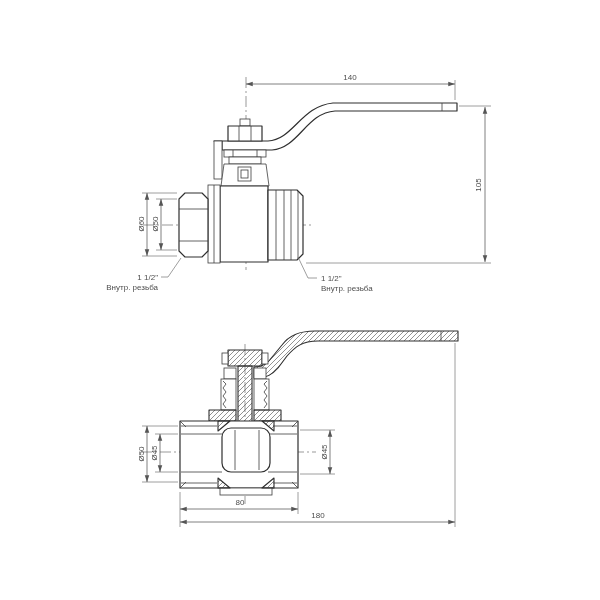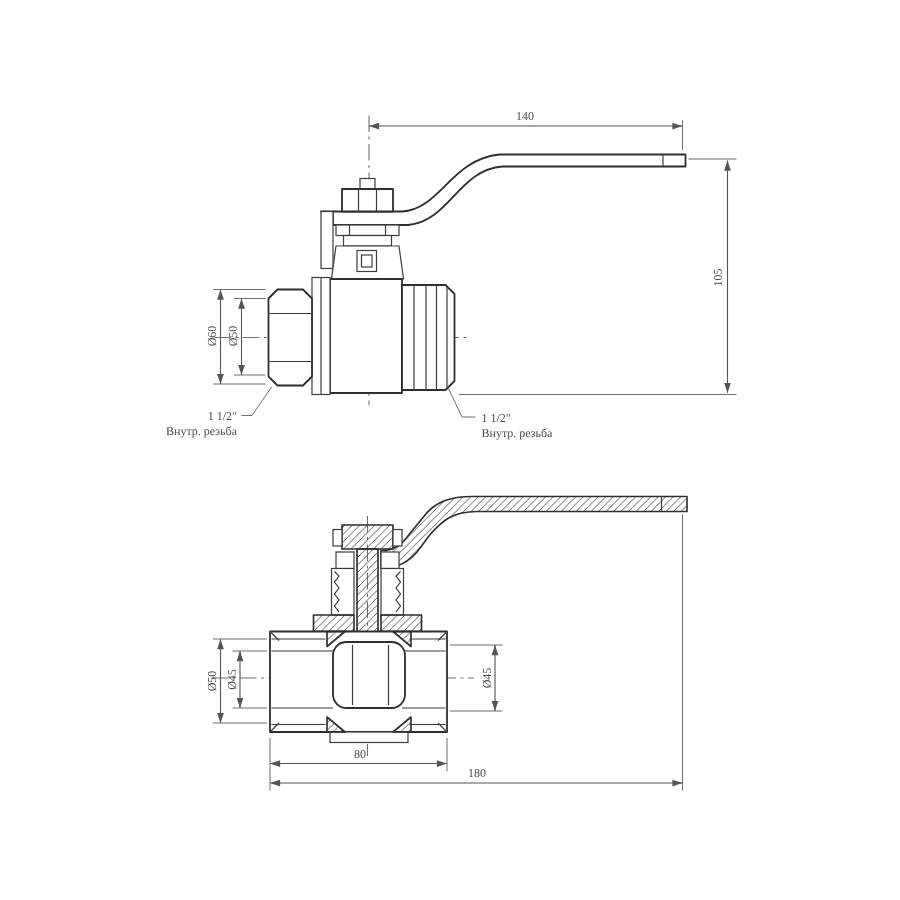--- a/index.html
+++ b/index.html
@@ -1,17 +1,17 @@
 <!DOCTYPE html>
 <html><head>
 <meta charset="utf-8">
 <style>
   html,body{margin:0;padding:0;background:#ffffff;}
   .canvas{position:relative;width:508px;height:600px;background:#ffffff;overflow:hidden;
-          font-family:Liberation Serif, serif;}
+          font-family:Liberation Sans, sans-serif;}
   svg{display:block;}
   .thin{fill:none;stroke:#3c3c3c;stroke-width:0.8;}
   .white{fill:#ffffff;stroke:#2f2f2f;stroke-width:1.2;stroke-linejoin:round;}
   .whitethin{fill:#ffffff;stroke:#3c3c3c;stroke-width:0.8;}
   .hatched{fill:url(#hatch);stroke:#2f2f2f;stroke-width:1.1;stroke-linejoin:round;}
   .dim{stroke:#555555;stroke-width:0.75;fill:none;}
   .ext{stroke:#6a6a6a;stroke-width:0.65;fill:none;}
   .cline{stroke:#6f6f6f;stroke-width:0.7;fill:none;stroke-dasharray:11 3 2 3;}
   .dimtext{font-size:8px;fill:#4d4d4d;}
   .callout{font-size:8px;fill:#4d4d4d;}

